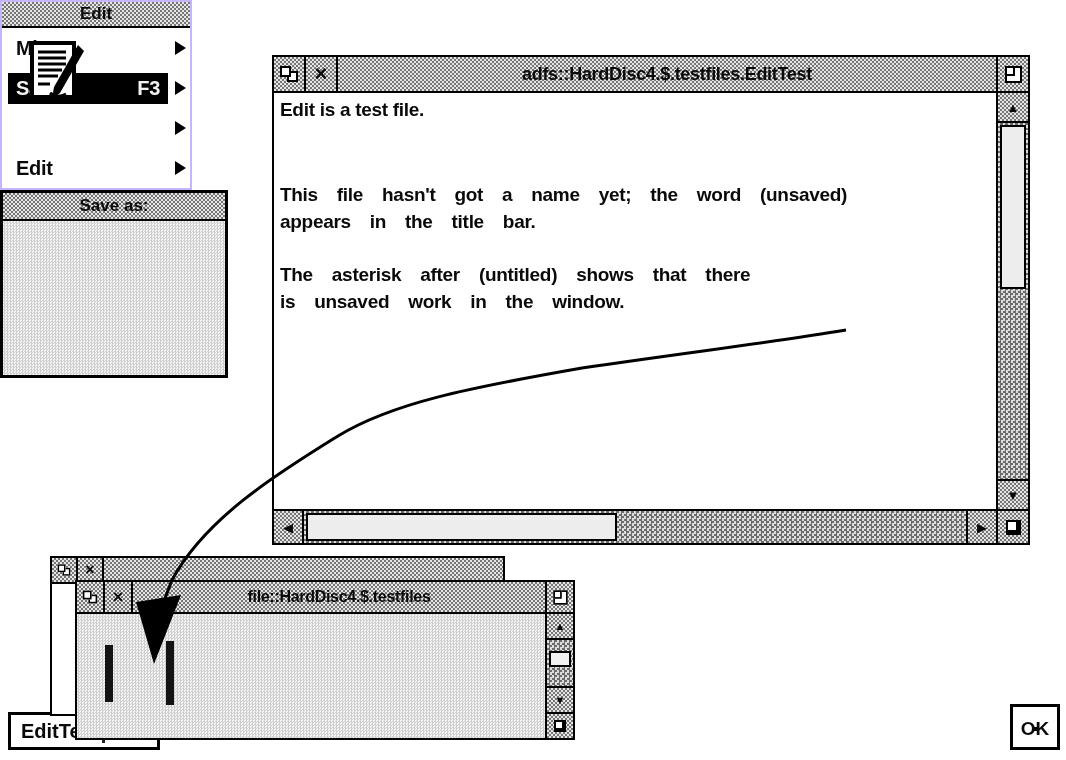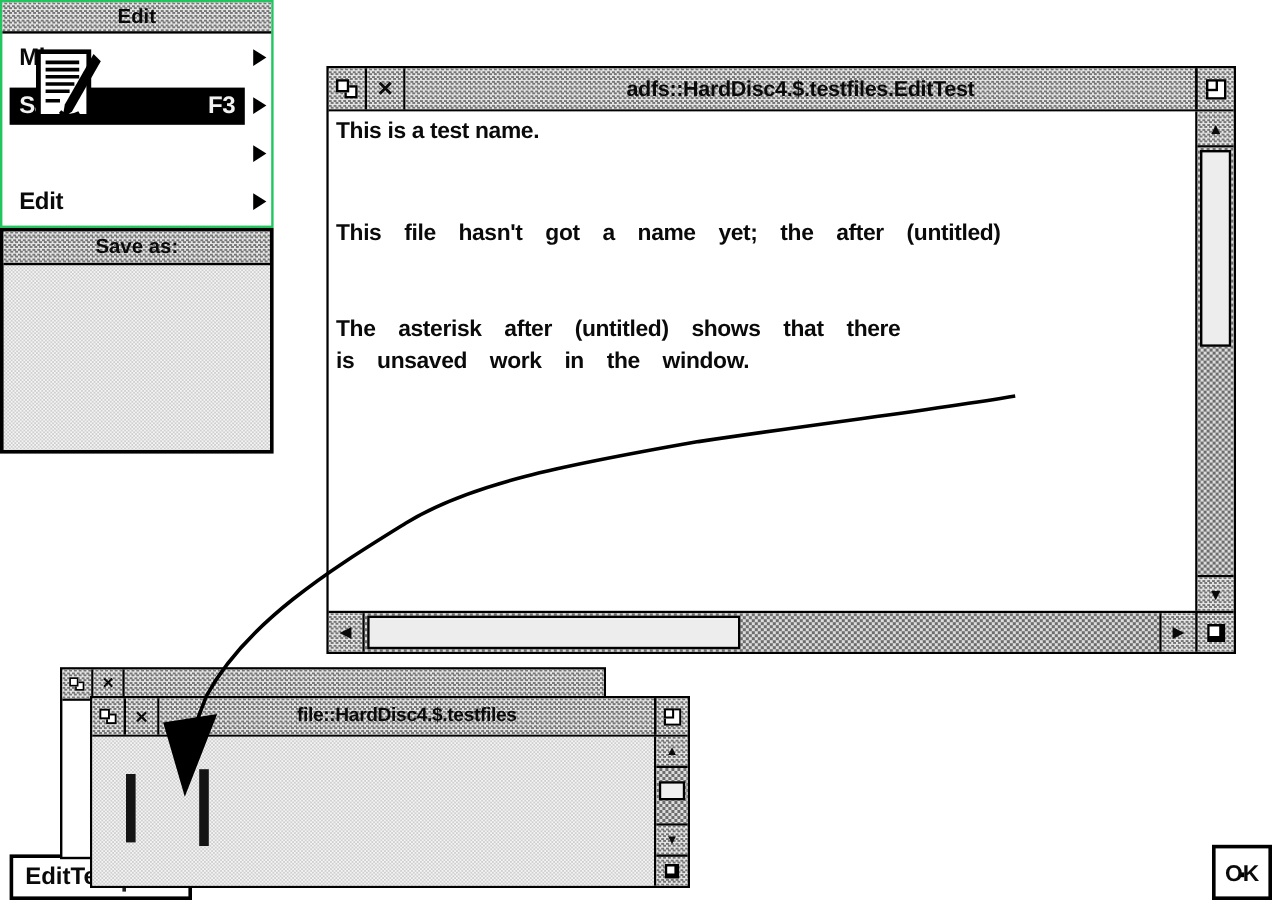--- a/index.html
+++ b/index.html
@@ -45,21 +45,21 @@
   .hs-btn { width:30px; display:flex; align-items:center; justify-content:center; font-size:13px; }
   .hs-btn.left { border-right:2px solid #000; }
   .hs-btn.right { border-left:2px solid #000; }
   .hs-track { flex:1; position:relative; }
   .hs-slider { position:absolute; top:2px; bottom:2px; left:2px; width:47%; background:#ededed; border:2px solid #000; }
   .ew-resize { position:absolute; right:0; bottom:0; width:32px; height:34px; border-left:2px solid #000; border-top:2px solid #000;
                display:flex; align-items:center; justify-content:center; }
   .icon-resize { width:15px; height:15px; border:2px solid #000; border-right-width:5px; border-bottom-width:5px; background:#fff; }
 
   
-  #menu-window { left:585px; top:192px; width:228px; z-index:30; border:2px solid #22c55e; background:#fff; }
+  #menu-window { left:585px; top:192px; width:192px; z-index:30; border:2px solid #c4b5fd; background:#fff; }
   .menu-title { height:26px; border-bottom:2px solid #000; display:flex; align-items:center; justify-content:center;
                 font-weight:700; font-size:17px; }
   .menu-item { height:40px; display:flex; align-items:center; padding:0 22px 0 6px; position:relative; }
   .mi-inner { flex:1; display:flex; align-items:center; padding:4px 8px; font-weight:700; font-size:20px; letter-spacing:-0.3px; }
   .mi-label { flex:1; }
   .mi-shortcut { margin-left:8px; }
   .menu-item.selected .mi-inner { background:#000; color:#f2f2f2; }
   .submenu-arrow { position:absolute; right:4px; top:50%; margin-top:-7px; width:0; height:0;
                    border-left:11px solid #000; border-top:7px solid transparent; border-bottom:7px solid transparent; }
 
@@ -120,22 +120,23 @@
       </div>
       <div class="tb-cell tb-title dith-mid">adfs::HardDisc4.$.testfiles.EditTest</div>
       <div class="tb-cell tb-toggle dith-mid">
         <span class="icon-toggle">
             <i></i>
           </span>
       </div>
     </div>
 
     <div class="ew-content">
-      <div class="tline t0">This is a test name.</div>
-      <div class="tline t2 stretch">This file hasn't got a name yet; the after (untitled)</div>
+      <div class="tline t0">Edit is a test file.</div>
+      <div class="tline t2 stretch">This file hasn't got a name yet; the word (unsaved)</div>
+      <div class="tline t3 stretch">appears in the title bar.</div>
       <div class="tline t5 stretch">is unsaved work in the window.</div>
       <div class="tline t4 stretch">The asterisk after (untitled) shows that there</div>
     </div>
 
     <div class="ew-vscroll">
       <div class="vs-btn up dith-mid">
           <span>▲</span>
         </div>
       <div class="vs-track dith-track">
         <div class="vs-slider"></div>

